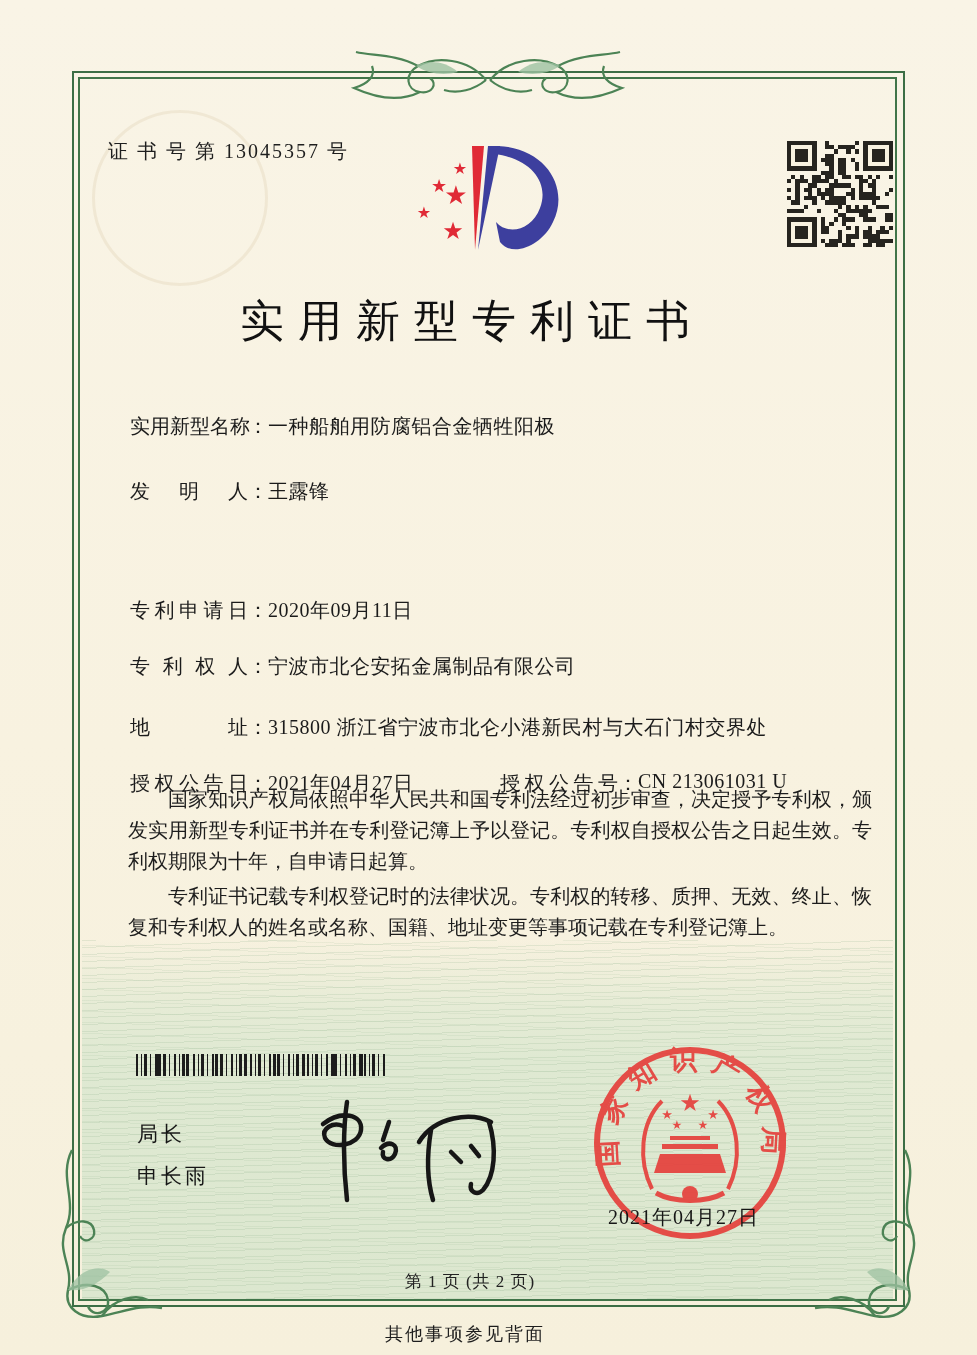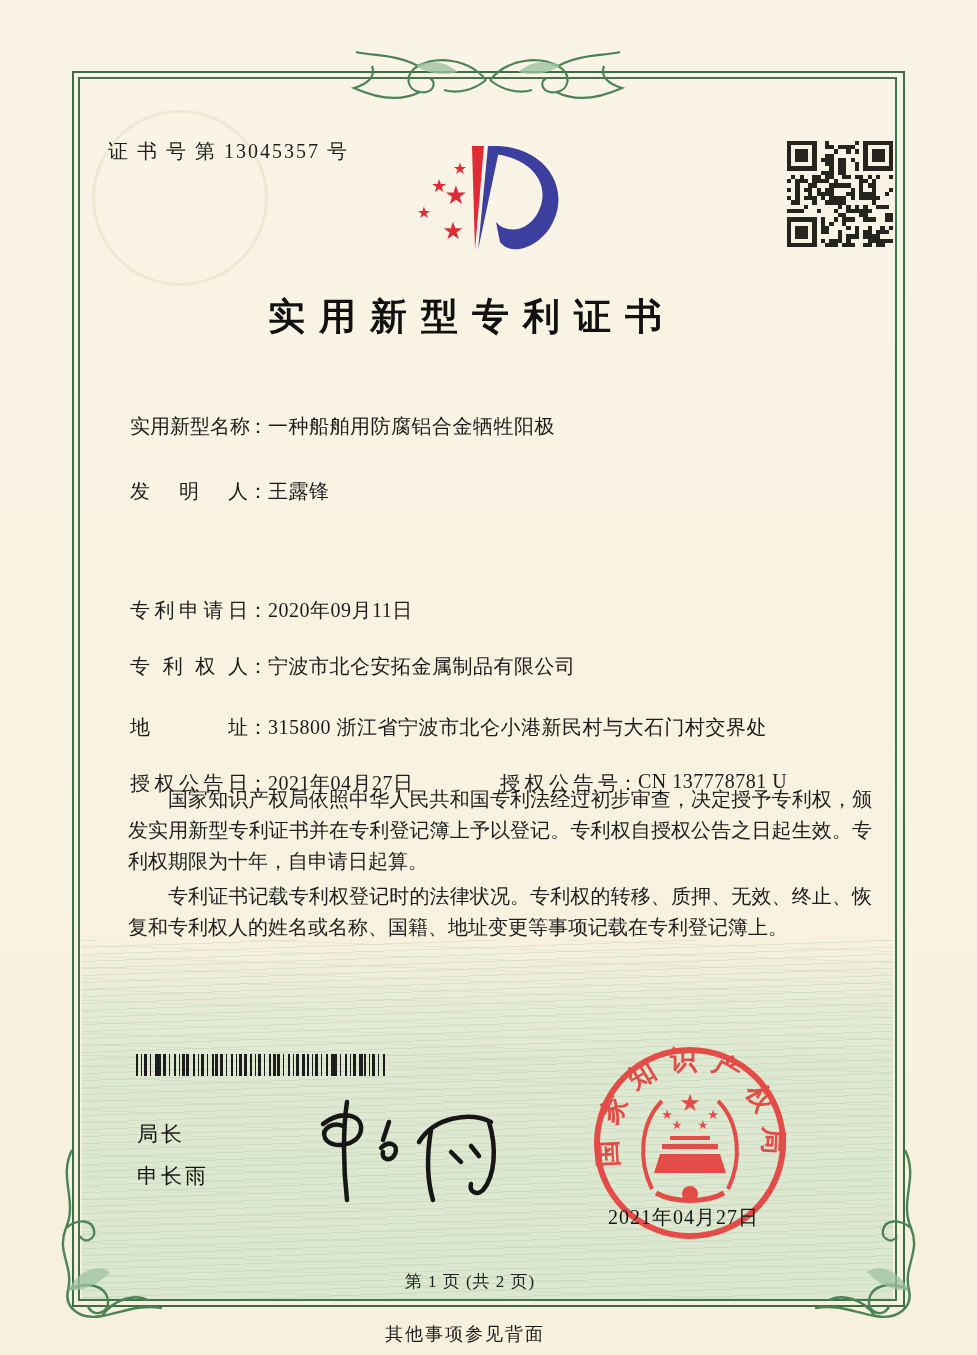--- a/index.html
+++ b/index.html
@@ -17,21 +17,21 @@
   .green-band::after{content:"";position:absolute;inset:0;opacity:.5;
       background:repeating-linear-gradient(178deg,rgba(130,170,130,.35) 0 1px,transparent 1px 7px),
                  repeating-linear-gradient(182deg,rgba(130,170,130,.22) 0 1px,transparent 1px 11px);}
   .watermark{position:absolute;left:92px;top:110px;width:170px;height:170px;border-radius:50%;
              border:3px solid rgba(190,160,115,.14);z-index:0;}
   
   .cert-no{position:absolute;left:108px;top:138px;font-size:20px;letter-spacing:2px;color:#1e1e1e;z-index:2;}
   .logo{position:absolute;left:412px;top:136px;z-index:2;}
   .qr{position:absolute;left:787px;top:141px;z-index:2;}
   .title{position:absolute;left:72px;top:292px;width:800px;text-align:center;
-         font-size:37px;font-weight:bold;letter-spacing:14px;color:#111;z-index:2;}
+         font-size:44px;font-weight:normal;letter-spacing:14px;color:#111;z-index:2;}
   
   .frow{position:absolute;left:130px;width:740px;font-size:20px;color:#1b1b1b;z-index:2;white-space:nowrap;}
   .flabel{display:inline-block;width:118px;text-align:justify;text-align-last:justify;vertical-align:top;font-family:Liberation Mono, monospace;}
   .colon{display:inline-block;width:20px;vertical-align:top;}
   .fvalue{letter-spacing:.5px;}
   .pair2{position:absolute;left:370px;top:0;white-space:nowrap;}
   
   .paras{position:absolute;left:128px;top:784px;width:744px;font-size:20px;line-height:31px;
          text-align:justify;color:#1d1d1d;z-index:2;}
   .paras p{margin:0 0 4px 0;text-indent:2em;}
@@ -349,21 +349,21 @@
   </div>
   <div class="frow" style="top:653px">
     <span class="flabel">专利权人</span><span class="colon">：</span><span class="fvalue">宁波市北仑安拓金属制品有限公司</span>
   </div>
   <div class="frow" style="top:714px">
     <span class="flabel">地址</span><span class="colon">：</span><span class="fvalue">315800 浙江省宁波市北仑小港新民村与大石门村交界处</span>
   </div>
   <div class="frow" style="top:770px">
     <span class="flabel">授权公告日</span><span class="colon">：</span><span class="fvalue">2021年04月27日</span>
     <span class="pair2">
-      <span class="flabel">授权公告号</span><span class="colon">：</span><span class="fvalue">CN 137778781 U</span>
+      <span class="flabel">授权公告号</span><span class="colon">：</span><span class="fvalue">CN 213061031 U</span>
     </span>
   </div>
 
   <div class="paras">
     <p>国家知识产权局依照中华人民共和国专利法经过初步审查，决定授予专利权，颁发实用新型专利证书并在专利登记簿上予以登记。专利权自授权公告之日起生效。专利权期限为十年，自申请日起算。</p>
     <p>专利证书记载专利权登记时的法律状况。专利权的转移、质押、无效、终止、恢复和专利权人的姓名或名称、国籍、地址变更等事项记载在专利登记簿上。</p>
   </div>
 
   <div class="barcode"></div>
 

